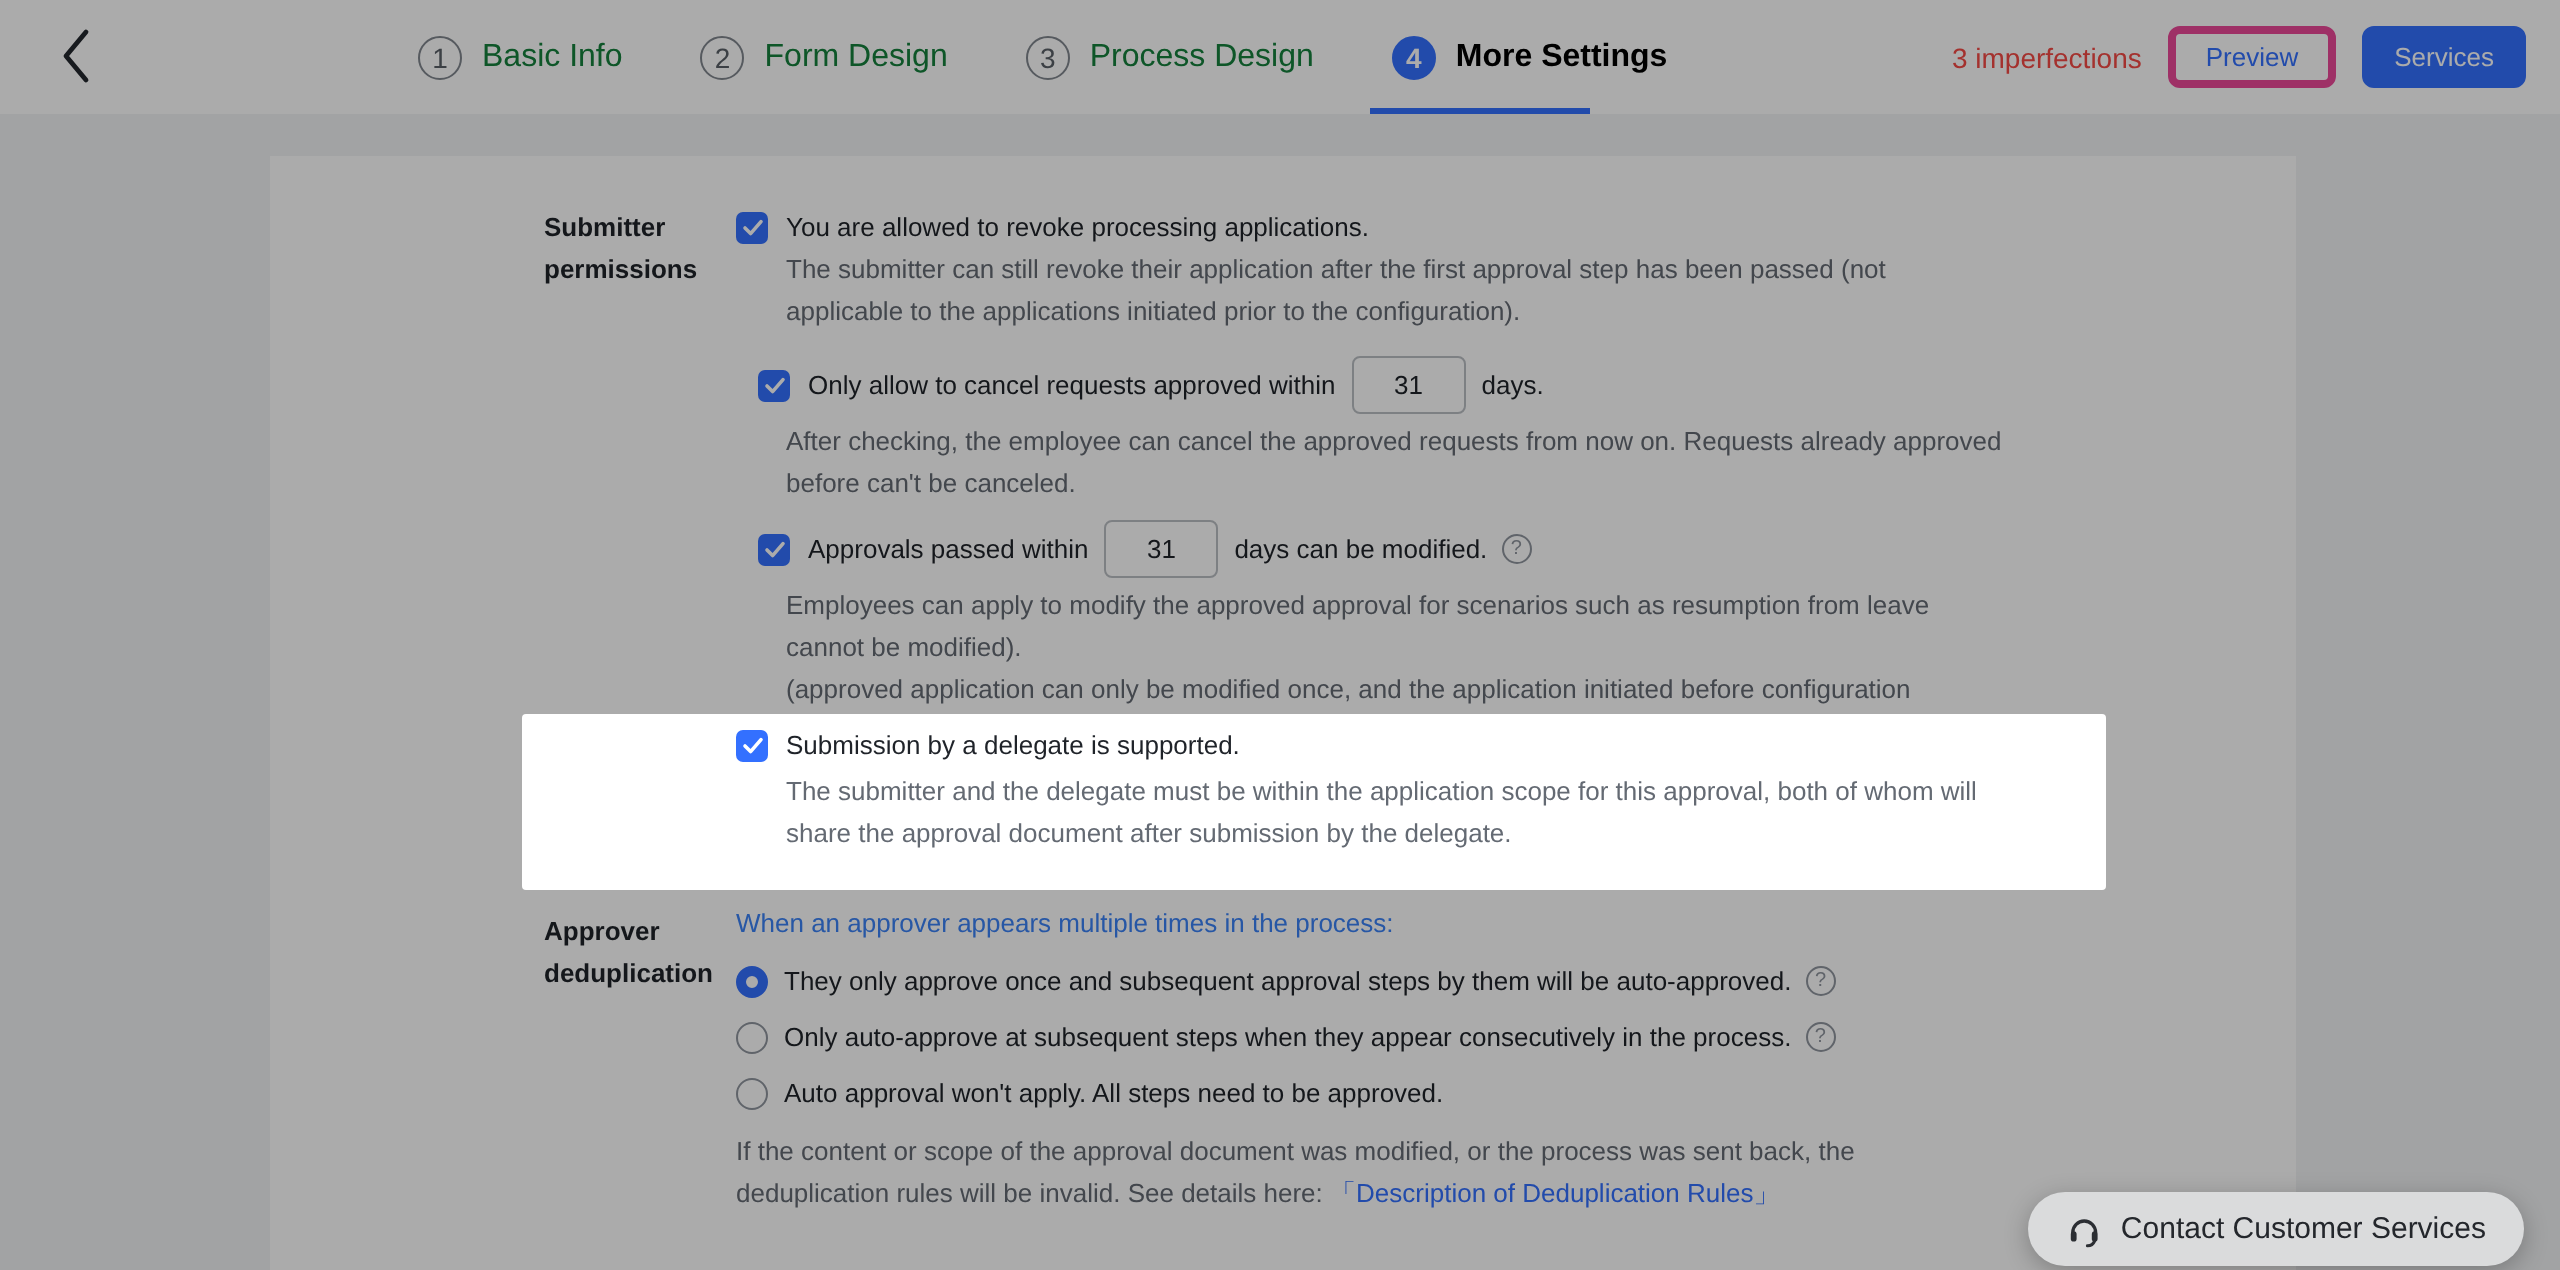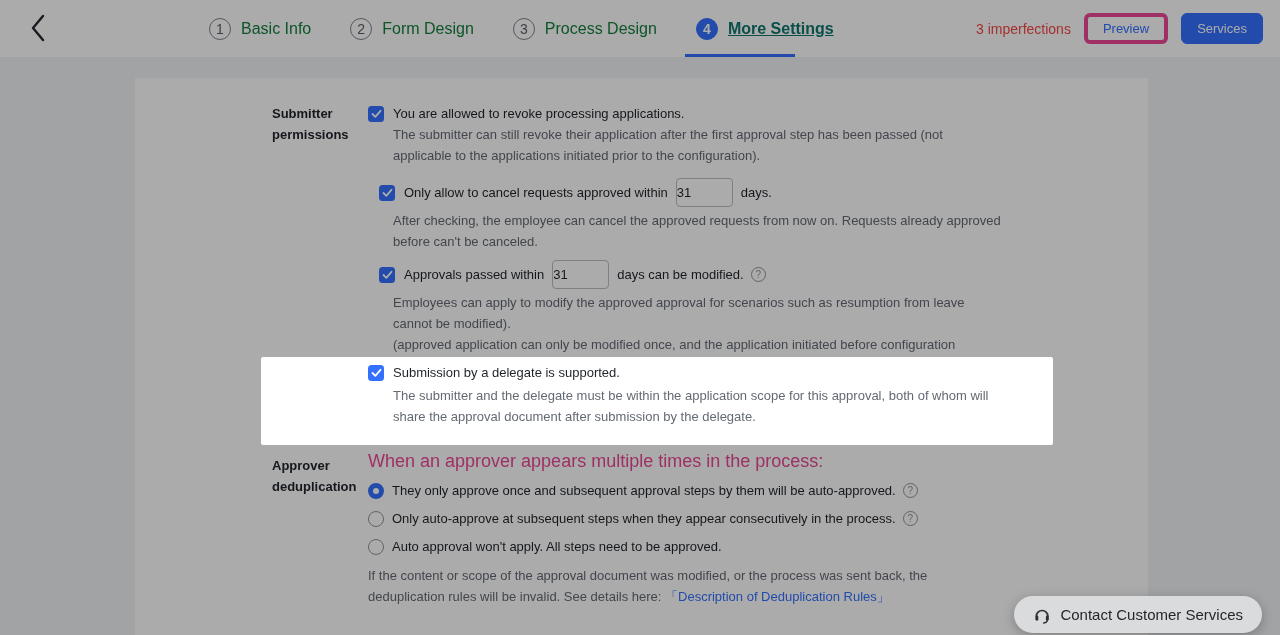--- a/index.html
+++ b/index.html
@@ -9,21 +9,21 @@
 
   
   .topbar { position:absolute; left:0; top:0; width:1280px; height:57px; background:#ffffff; }
   .back { position:absolute; left:31px; top:14px; width:20px; height:28px; cursor:pointer; display:flex; align-items:center; }
   .steps { position:absolute; left:209px; top:0; height:57px; display:flex; gap:39px; }
   .step { position:relative; display:flex; align-items:center; gap:10px; cursor:pointer; }
   .step-circle { width:22px; height:22px; border:1px solid #80868e; border-radius:50%;
     display:flex; align-items:center; justify-content:center; font-size:14px; color:#5a6067; flex:none; }
   .step-label { font-size:16px; color:#15803d; white-space:nowrap; }
   .step.active .step-circle { background:#3370ff; border-color:#3370ff; color:#ffffff; font-weight:700; }
-  .step.active .step-label { color:#0f766e; font-weight:700;text-decoration:underline; }
+  .step.active .step-label { color:#000000; font-weight:700; }
   .step-underline { position:absolute; left:-11px; bottom:0; width:110px; height:3px; background:#3370ff; }
   .topbar-right { position:absolute; right:17px; top:13px; height:31px; display:flex; align-items:center; gap:13px; }
   .imperf { color:#f54a45; font-size:14px; white-space:nowrap; cursor:pointer; }
   .btn { height:31px; display:flex; align-items:center; border-radius:6px; font-size:13px; padding:0 15px; cursor:pointer; }
   .btn-preview { border:4px solid #ec4899; color:#3370ff; background:#ffffff; }
   .btn-publish { background:#3370ff; color:#ffffff; border:1px solid #3370ff; }
 
   
   .card { position:absolute; left:135px; top:78px; width:1013px; height:557px; background:#ffffff; padding-top:25px; overflow:hidden; }
   .section { display:flex; }
@@ -33,29 +33,29 @@
   .opt-title { display:flex; align-items:center; font-size:13px; color:#1f2329; line-height:21px; white-space:nowrap; }
   .opt-title .cb { margin-right:9px; }
   .opt-line1 { height:21px; }
   .opt-lineinput { height:29px;padding-left:11px; }
   .opt-desc { padding-left:25px; font-size:13px; color:#646a73; line-height:21px; white-space:nowrap; }
   .gap12 { margin-top:12px; } .gap8 { margin-top:8px; } .gap3 { margin-top:3px; } .gap2 { margin-top:2px; }
 
   .cb { width:16px; height:16px; border-radius:3.5px; background:#3370ff; flex:none;
     display:flex; align-items:center; justify-content:center; cursor:pointer; }
   .num-input { width:57px; height:29px; border:1px solid #bbbfc4; border-radius:4px; margin:0 8px;
-    font-size:13px; color:#1f2329; font-family:"Liberation Sans", sans-serif; background:#fff; outline:none; }
+    font-size:13px; color:#1f2329; text-align:center; font-family:"Liberation Sans", sans-serif; background:#fff; outline:none; }
   .help { width:15px; height:15px; border:1px solid #8f959e; border-radius:50%; color:#8f959e;
     font-size:10px; display:inline-flex; align-items:center; justify-content:center; margin-left:7px; flex:none; cursor:pointer; }
 
   .highlight { position:relative; z-index:60; background:#ffffff; border-radius:2px;
     margin-left:-107px; width:792px; padding:5px 0 0 107px; height:88px; margin-top:2px; }
 
   .approver { margin-top:6px; }
-  .heading { font-size:18px; color:#ec4899; line-height:21px; white-space:nowrap; }
+  .heading { font-size:13px; color:#3b82f6; line-height:21px; white-space:nowrap; }
   .radio-row { display:flex; align-items:center; margin-top:7px; height:21px; font-size:13px; color:#1f2329; white-space:nowrap; }
   .radio { width:16px; height:16px; border-radius:50%; flex:none; margin-right:8px; cursor:pointer; background:#fff; border:1px solid #8f959e; }
   .radio.selected { border:5px solid #3370ff; }
   .footnote { margin-top:8px; font-size:13px; color:#646a73; line-height:21px; white-space:nowrap; }
   .footnote a { color:#3370ff; text-decoration:none; cursor:pointer; }
 
   
   .overlay { position:absolute; inset:0; background:rgba(0,0,0,0.33); z-index:50; }
   .contact { position:absolute; right:18px; top:596px; height:37px; padding:12px 19px; z-index:60;
     background:#dadbdc; border-radius:19px; display:flex; align-items:center; gap:9px;

